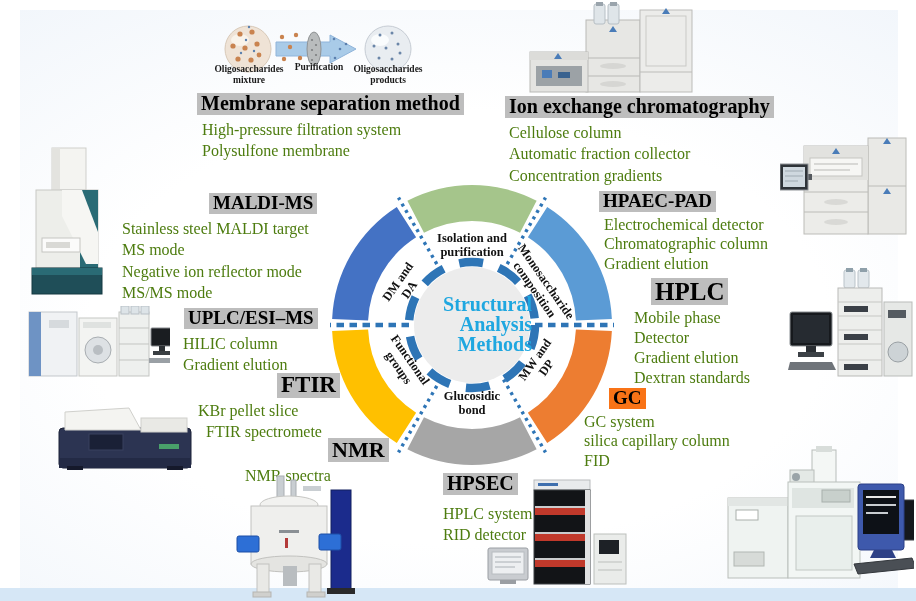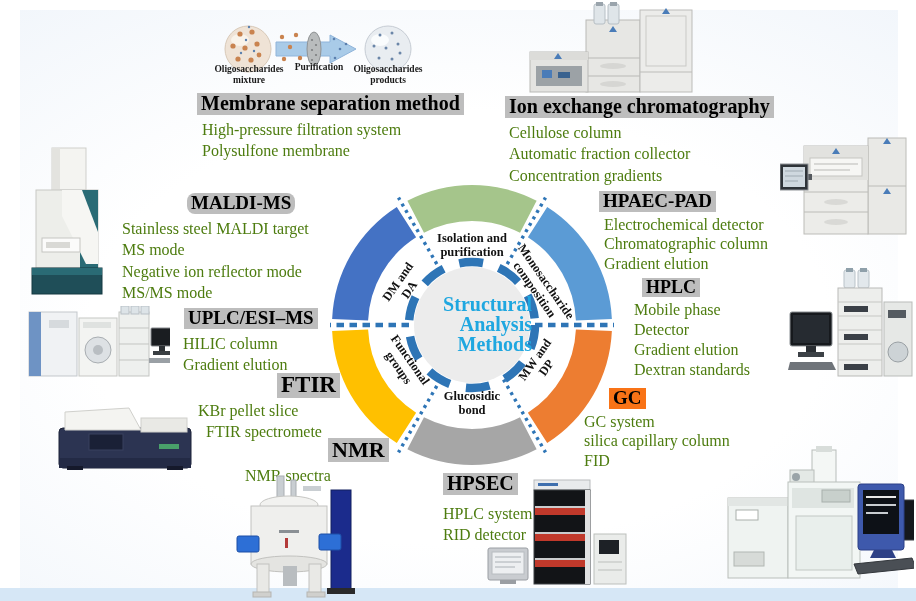--- a/index.html
+++ b/index.html
@@ -97,21 +97,21 @@
   <div class="sec" style="left:505px;top:96px">
     <div class="hd" style="font-size: 20px; background: rgb(189, 189, 189);">Ion exchange chromatography</div>
     <div style="margin-top:4px;margin-left:4px">
       <div class="it">Cellulose column</div>
       <div class="it">Automatic fraction collector</div>
       <div class="it">Concentration gradients</div>
     </div>
   </div>
 
   <div class="sec" style="left:122px;top:193px">
-    <div class="hd" style="font-size: 19px; margin-left: 65px; background: rgb(189, 189, 189); border-radius: 8px;">MALDI-MS</div>
+    <div class="hd" style="font-size: 19px; margin-left: 87px; background: rgb(189, 189, 189);">MALDI-MS</div>
     <div style="margin-top:4px">
       <div class="it">Stainless steel MALDI target</div>
       <div class="it">MS mode</div>
       <div class="it">Negative ion reflector mode</div>
       <div class="it">MS/MS mode</div>
     </div>
   </div>
 
   <div class="sec" style="left:183px;top:308px">
     <div class="hd" style="font-size: 19px; margin-left: 1px; background: rgb(189, 189, 189);">UPLC/ESI–MS</div>
@@ -139,21 +139,21 @@
   <div class="sec" style="left:599px;top:191px">
     <div class="hd" style="font-size: 19px; background: rgb(189, 189, 189);">HPAEC-PAD</div>
     <div style="margin-top:3px;margin-left:5px">
       <div class="it" style="line-height:19.5px">Electrochemical detector</div>
       <div class="it" style="line-height:19.5px">Chromatographic column</div>
       <div class="it" style="line-height:19.5px">Gradient elution</div>
     </div>
   </div>
 
   <div class="sec" style="left:634px;top:278px">
-    <div class="hd" style="font-size: 18px; margin-left: 8px; background: rgb(189, 189, 189); text-align: center;">HPLC</div>
+    <div class="hd" style="font-size: 25px; margin-left: 17px; background: rgb(189, 189, 189); text-align: center;">HPLC</div>
     <div style="margin-top:3px">
       <div class="it" style="line-height:20px">Mobile phase</div>
       <div class="it" style="line-height:20px">Detector</div>
       <div class="it" style="line-height:20px">Gradient elution</div>
       <div class="it" style="line-height:20px">Dextran standards</div>
     </div>
   </div>
 
   <div class="sec" style="left:584px;top:388px">
     <div class="hd" style="font-size: 19px; margin-left: 25px; background: #f97316;">GC</div>

